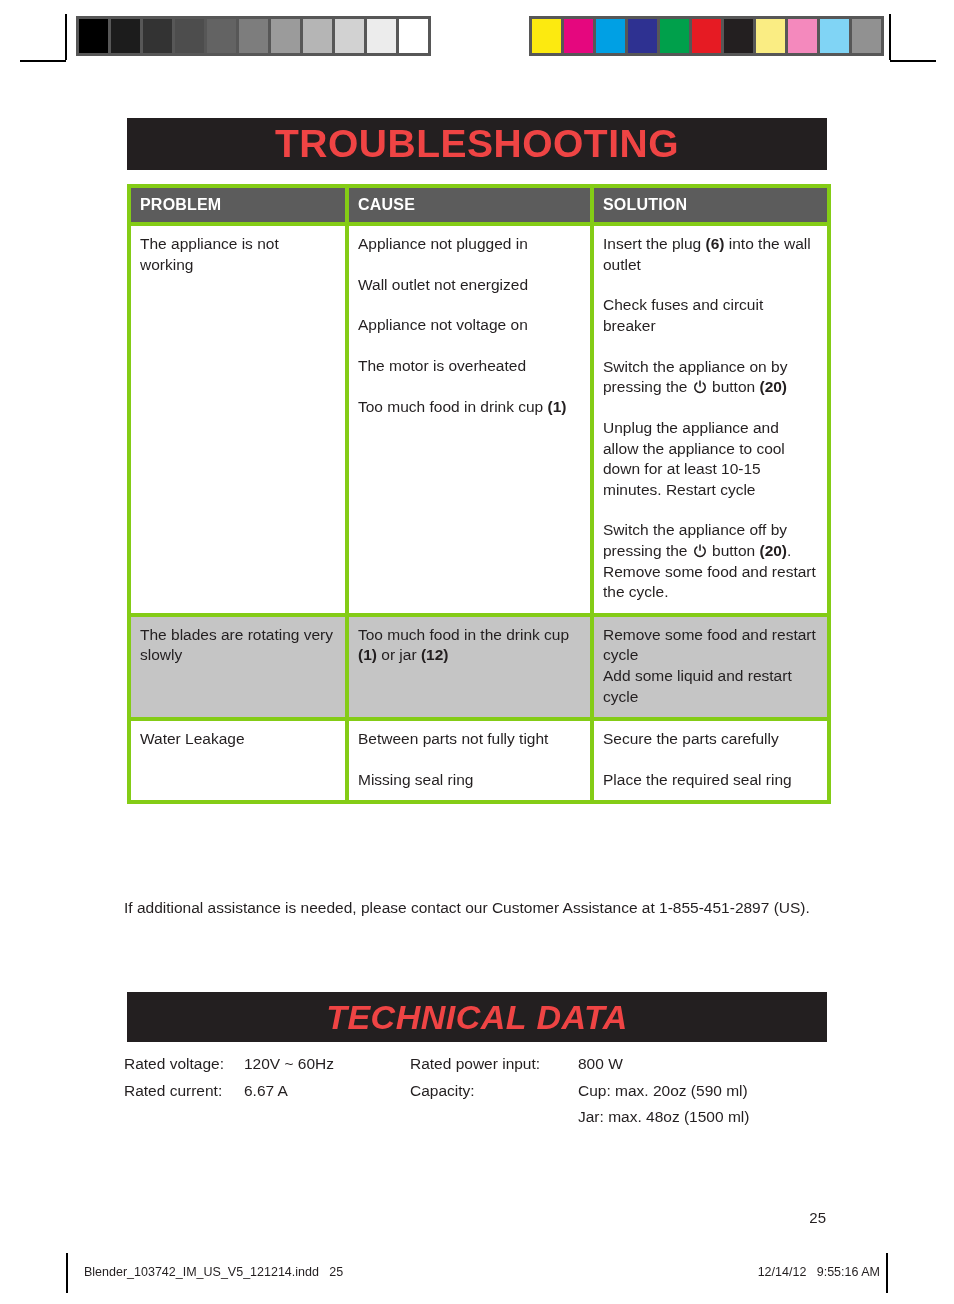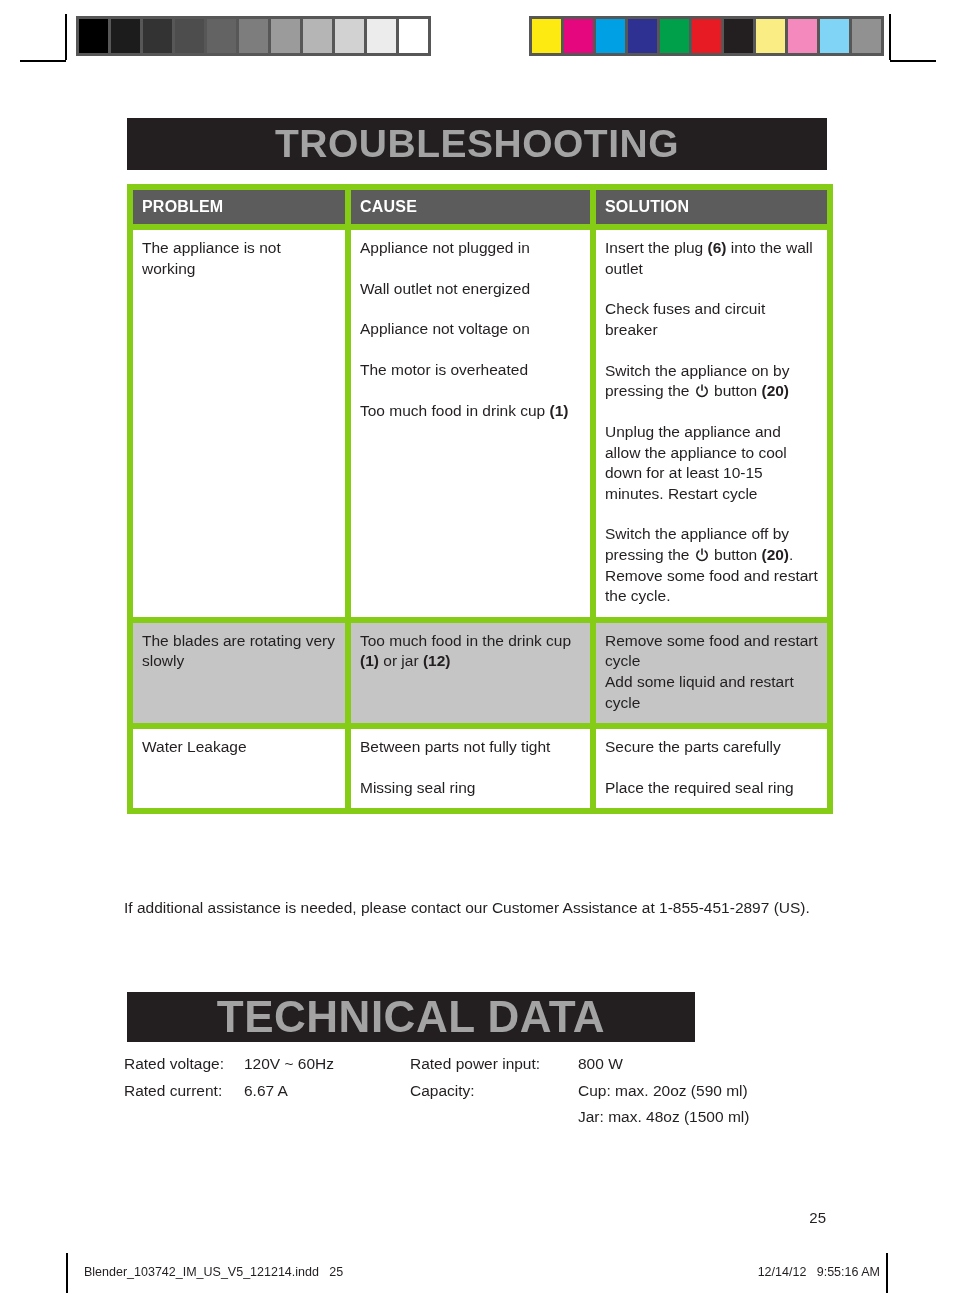--- a/index.html
+++ b/index.html
@@ -53,61 +53,62 @@
   
   #page-body {
     position: absolute;
     left: 0; top: 0;
     width: 954px;
   }
 
   .section-banner {
     position: absolute;
     background: #231f20;
-    color: #a3a3a3;
+    color: #ef4444;
     text-align: center;
     font-weight: bold;
     letter-spacing: 0.5px;
     display: flex;
     align-items: center;
     justify-content: center;
     box-sizing: border-box;
   }
   #troubleshooting-banner {
     left: 127px;
     top: 118px;
     width: 700px;
     height: 52px;
     font-size: 39px;
   }
   #technical-data-banner {
     left: 127px;
     top: 992px;
-    width: 568px;
+    width: 700px;
     height: 50px;
-    font-size: 44px;
+    font-size: 34px;
+    font-style: italic;
   }
 
   
   #troubleshooting-table {
     position: absolute;
     left: 127px;
     top: 184px;
     width: 700px;
     border-collapse: collapse;
     table-layout: fixed;
     font-size: 15.5px;
   }
   #troubleshooting-table col.c1 { width: 218px; }
   #troubleshooting-table col.c2 { width: 245px; }
   #troubleshooting-table col.c3 { width: 237px; }
 
   #troubleshooting-table th,
   #troubleshooting-table td {
-    border: 6px solid #84cc16;
+    border: 4px solid #84cc16;
     vertical-align: top;
     padding: 8px 9px 10px 9px;
     line-height: 1.33;
   }
   #troubleshooting-table thead th {
     background: #5c5c5c;
     color: #ffffff;
     font-weight: bold;
     font-size: 16px;
     text-align: left;

